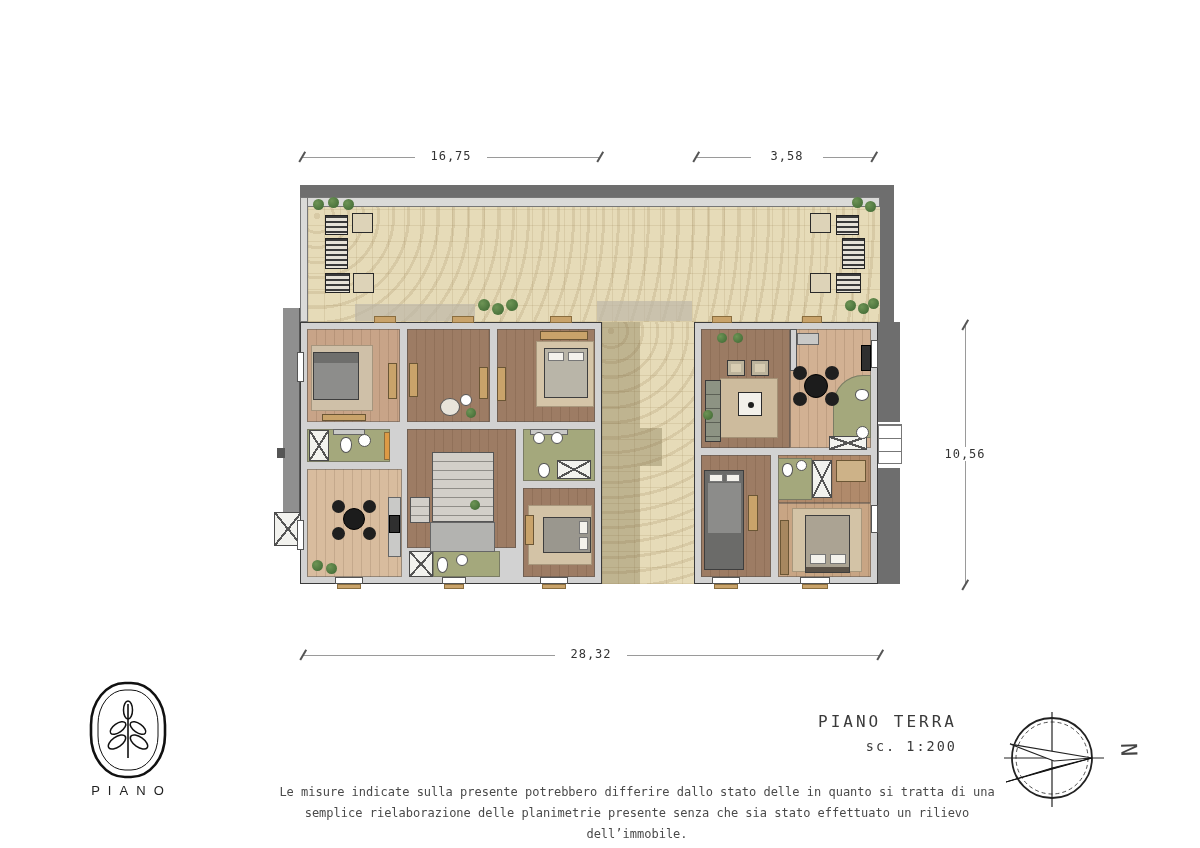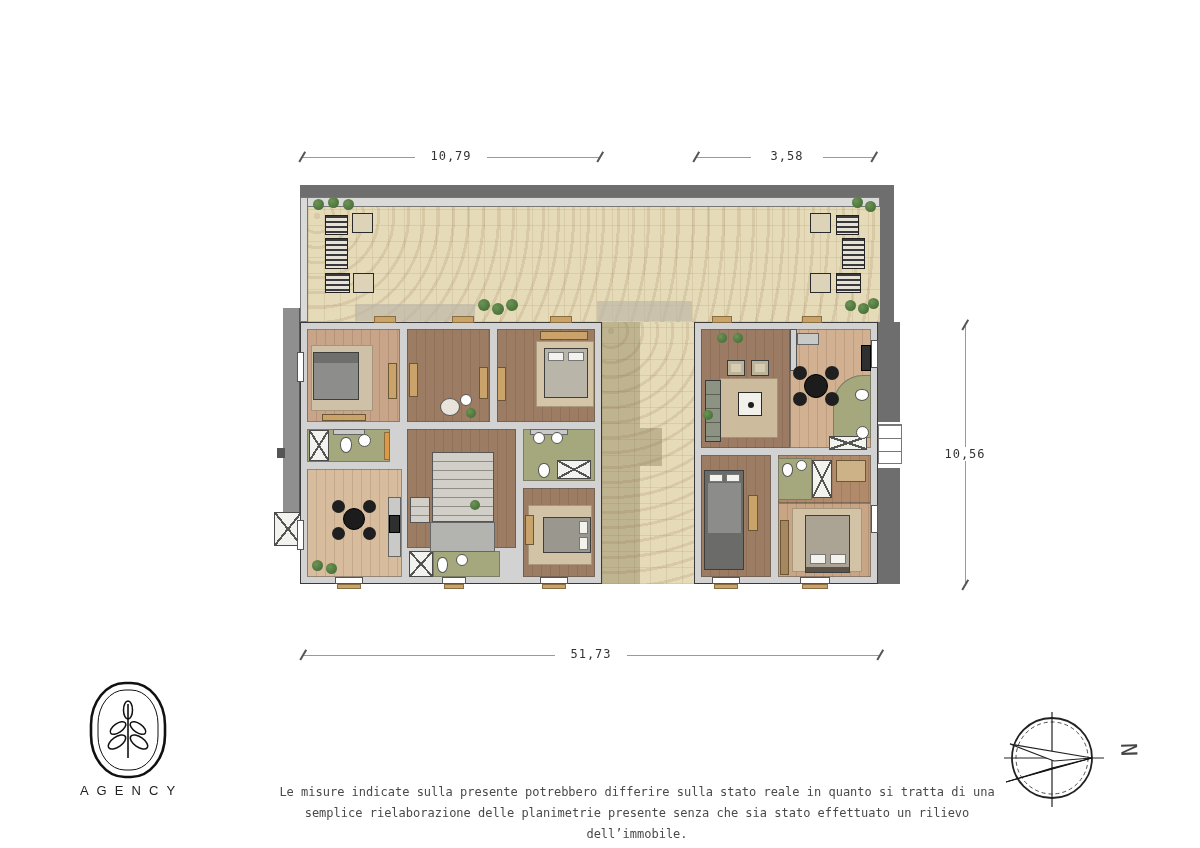--- a/index.html
+++ b/index.html
@@ -62,36 +62,36 @@
   .north{font-size:22px;color:#444;transform:rotate(88deg);}
 </style>
 </head>
 <body>
 
 <div class="canvas">
 
   <div class="abs dimline-h" style="left:302px;top:157px;width:298px;"></div>
   <div class="abs tick" style="left:296px;top:156px;"></div>
   <div class="abs tick" style="left:594px;top:156px;"></div>
-  <div class="abs dimlabel" style="left:415px;top:149px;width:72px;">10,79</div>
+  <div class="abs dimlabel" style="left:415px;top:149px;width:72px;">16,75</div>
 
   <div class="abs dimline-h" style="left:696px;top:157px;width:178px;"></div>
   <div class="abs tick" style="left:690px;top:156px;"></div>
   <div class="abs tick" style="left:868px;top:156px;"></div>
   <div class="abs dimlabel" style="left:751px;top:149px;width:72px;">3,58</div>
 
   <div class="abs dimline-v" style="left:965px;top:325px;height:260px;"></div>
   <div class="abs tick" style="left:959px;top:324px;"></div>
   <div class="abs tick" style="left:959px;top:584px;"></div>
   <div class="abs dimlabel" style="left:929px;top:447px;width:72px;">10,56</div>
 
   <div class="abs dimline-h" style="left:303px;top:655px;width:577px;"></div>
   <div class="abs tick" style="left:297px;top:654px;"></div>
   <div class="abs tick" style="left:874px;top:654px;"></div>
-  <div class="abs dimlabel" style="left:555px;top:647px;width:72px;">51,73</div>
+  <div class="abs dimlabel" style="left:555px;top:647px;width:72px;">28,32</div>
 
   <div class="abs darkband" style="left:300px;top:185px;width:594px;height:12px;"></div>
   <div class="abs darkband" style="left:880px;top:185px;width:14px;height:137px;"></div>
   <div class="abs lightwall" style="left:300px;top:197px;width:580px;height:10px;"></div>
   <div class="abs lightwall" style="left:300px;top:197px;width:8px;height:125px;"></div>
   <div class="abs tile" style="left:308px;top:207px;width:572px;height:115px;"></div>
   <div class="abs" style="left:355px;top:304px;width:120px;height:17px;background:#bcb5a7;opacity:.65;"></div>
   <div class="abs" style="left:597px;top:301px;width:95px;height:20px;background:#bcb5a7;opacity:.65;"></div>
 
   <div class="abs plant" style="left:313px;top:199px;width:11px;height:11px;"></div>
@@ -281,32 +281,36 @@
     <svg width="165" height="100" viewBox="0 0 165 100" style="display:block;">
       <rect x="46" y="3" width="74" height="94" rx="34" ry="42" fill="none" stroke="#111" stroke-width="2.6"></rect>
       <rect x="53" y="10" width="60" height="80" rx="27" ry="34" fill="none" stroke="#111" stroke-width="1"></rect>
       <line x1="83" y1="78" x2="83" y2="24" stroke="#111" stroke-width="1.6"></line>
       <ellipse cx="72" cy="62" rx="10" ry="5" transform="rotate(-35 72 62)" fill="none" stroke="#111" stroke-width="1.5"></ellipse>
       <ellipse cx="94" cy="62" rx="10" ry="5" transform="rotate(35 94 62)" fill="none" stroke="#111" stroke-width="1.5"></ellipse>
       <ellipse cx="73" cy="48" rx="9" ry="4.5" transform="rotate(-35 73 48)" fill="none" stroke="#111" stroke-width="1.5"></ellipse>
       <ellipse cx="93" cy="48" rx="9" ry="4.5" transform="rotate(35 93 48)" fill="none" stroke="#111" stroke-width="1.5"></ellipse>
       <ellipse cx="83" cy="30" rx="4.5" ry="9" fill="none" stroke="#111" stroke-width="1.5"></ellipse>
     </svg>
-    <div class="brand-sub">AGENCY</div>
-  </div>
-
+    <div class="brand-sub">PIANO</div>
+  </div>
+
+  <div class="abs titleblock" style="left:757px;top:712px;width:200px;">
+    <div class="title-main">PIANO TERRA</div>
+    <div class="title-scale">sc. 1:200</div>
+  </div>
 
   <svg class="abs" style="left:1000px;top:710px;" width="115" height="100" viewBox="0 0 115 100">
     <circle cx="52" cy="48" r="40" fill="none" stroke="#222" stroke-width="1.8"></circle>
     <circle cx="52" cy="48" r="36" fill="none" stroke="#222" stroke-width=".8" stroke-dasharray="4 3"></circle>
     <line x1="52" y1="2" x2="52" y2="97" stroke="#222" stroke-width="1.2"></line>
     <line x1="4" y1="48" x2="104" y2="48" stroke="#222" stroke-width="1"></line>
     <polygon points="10,34 92,48 54,51" fill="#fff" stroke="#222" stroke-width="1.2"></polygon>
     <polygon points="6,72 92,48 52,58" fill="#111" stroke="#111" stroke-width="1"></polygon>
   </svg>
   <div class="abs north" style="left:1122px;top:737px;">N</div>
 
   <div class="abs disclaimer" style="left:252px;top:782px;">
-    <div>Le misure indicate sulla presente potrebbero differire sulla stato reale in quanto si tratta di una</div>
+    <div>Le misure indicate sulla presente potrebbero differire dallo stato delle in quanto si tratta di una</div>
     <div>semplice rielaborazione delle planimetrie presente senza che sia stato effettuato un rilievo dell’immobile.</div>
   </div>
 
 </div>
 
 </body></html>

